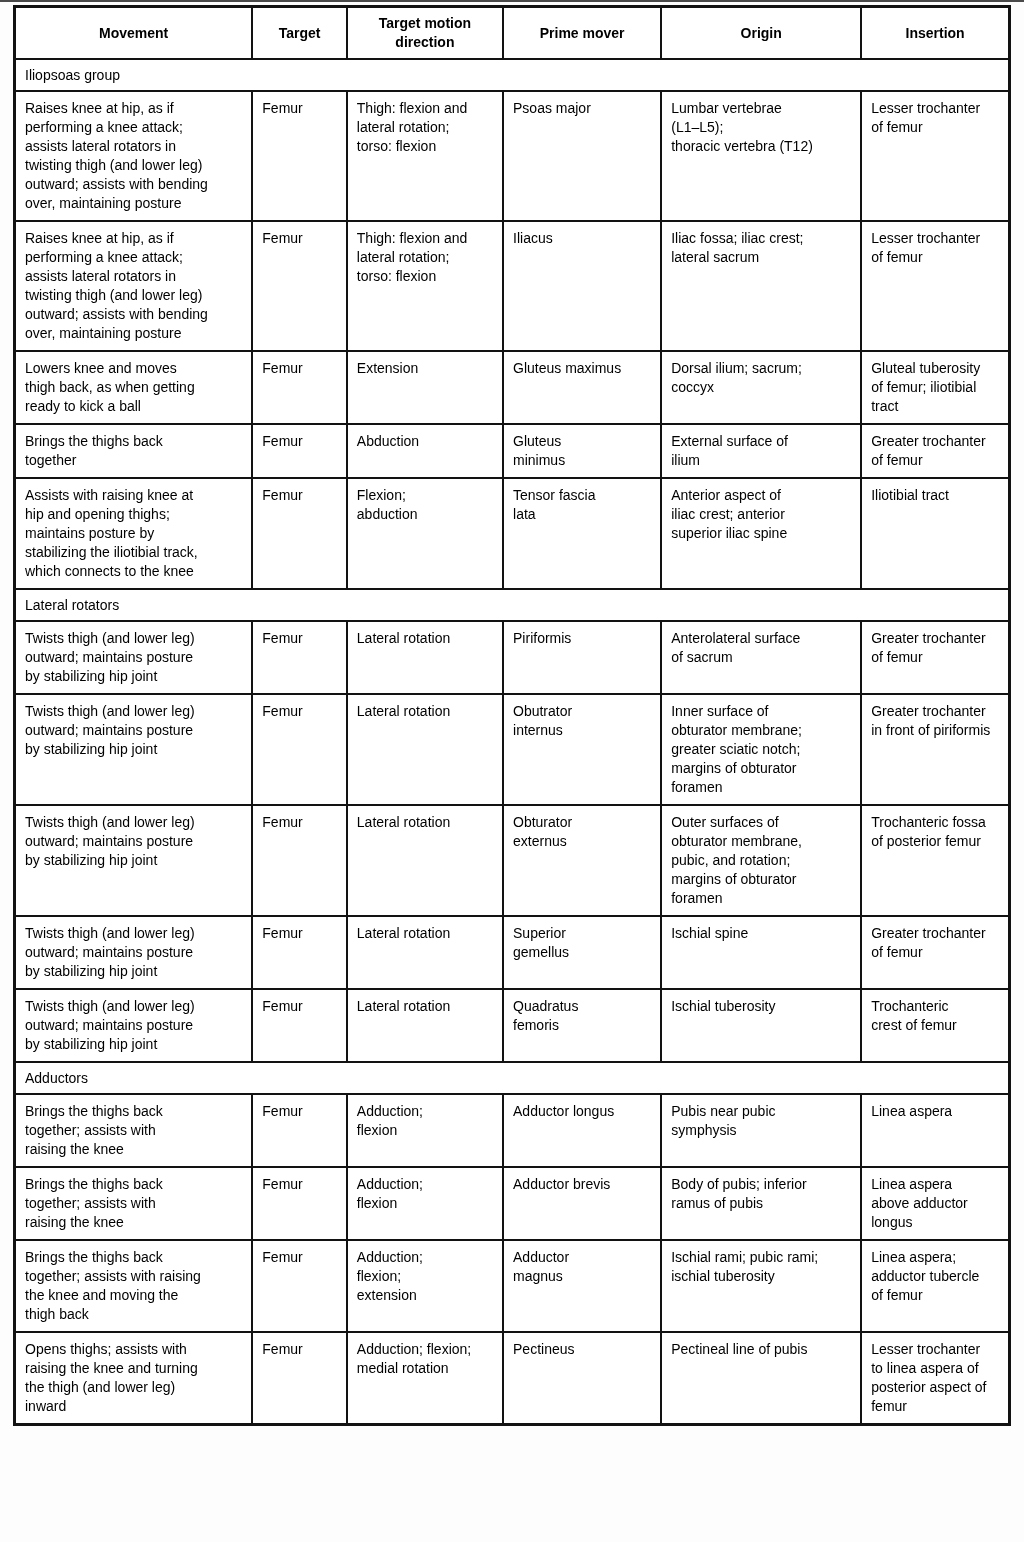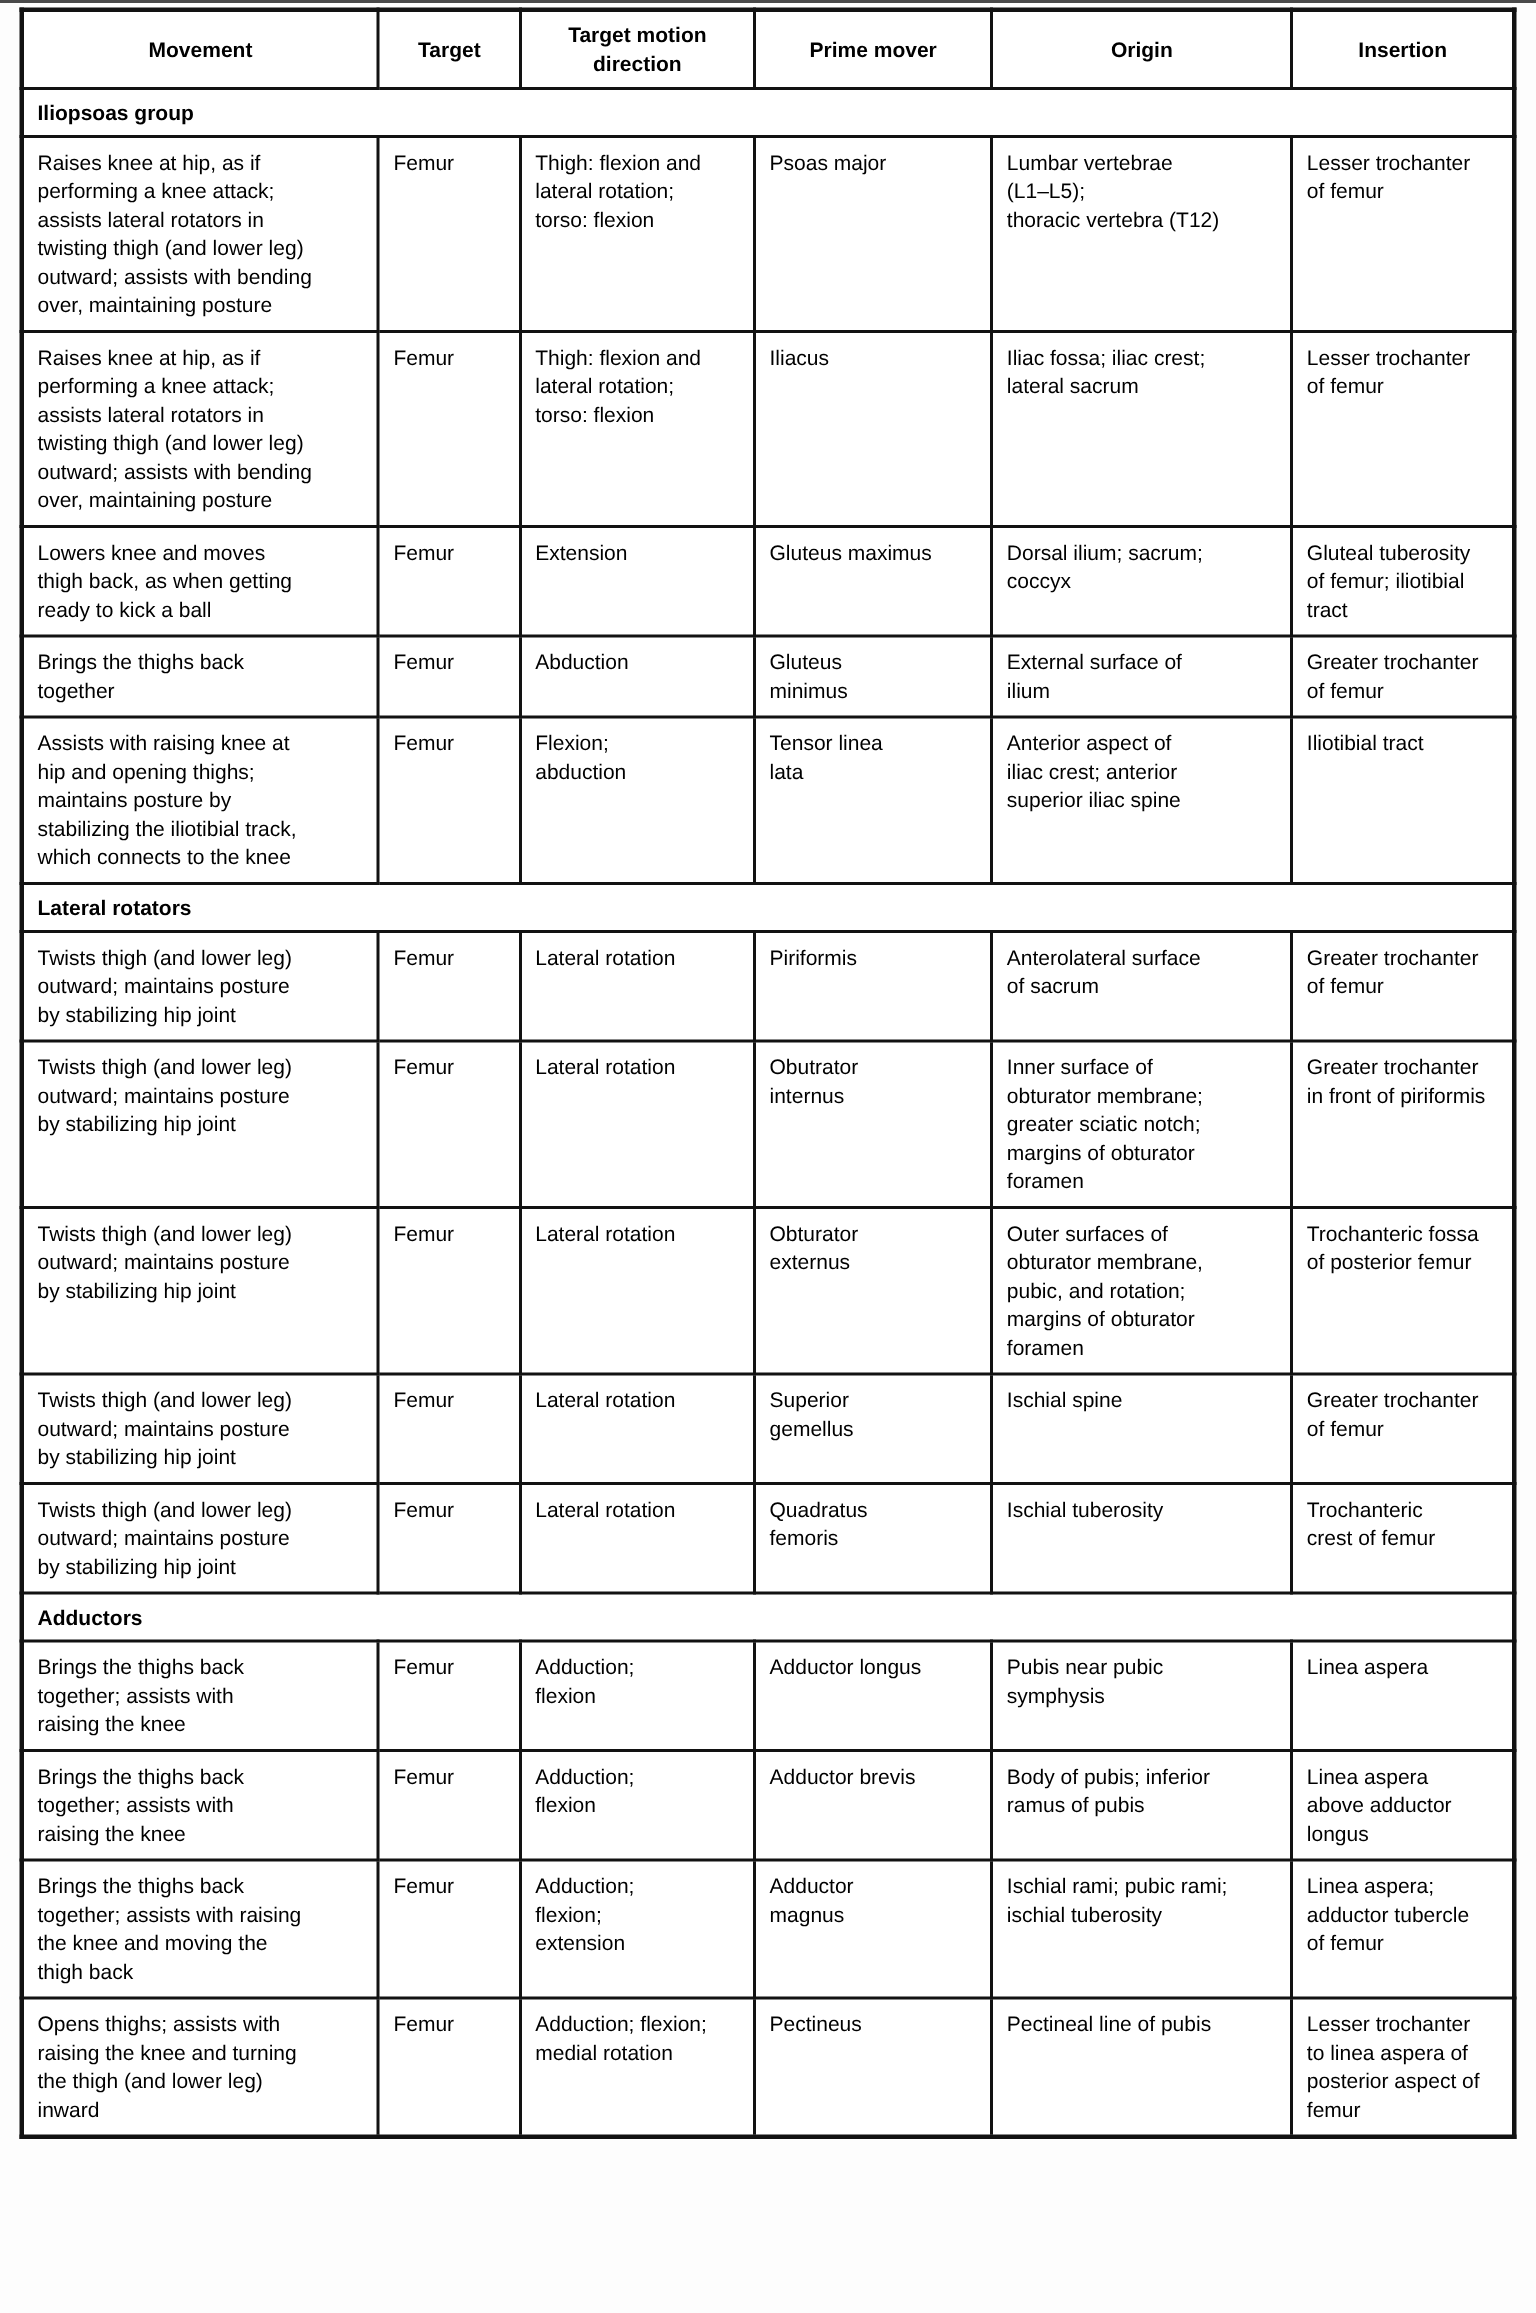--- a/index.html
+++ b/index.html
@@ -44,21 +44,21 @@
     vertical-align: middle;
     padding: 5px 3px;
     height: 40px;
   }
   .muscle-table td {
     text-align: left;
     vertical-align: top;
     padding: 7px 9px;
   }
   .muscle-table td.section-title {
-    font-weight: bold;
+    font-weight: normal;
     padding: 6px 9px 5px 9px;
   }
   col.c-movement  { width: 23.9%; }
   col.c-target    { width: 9.5%;  }
   col.c-direction { width: 15.7%; }
   col.c-prime     { width: 15.9%; }
   col.c-origin    { width: 20.1%; }
   col.c-insertion { width: 14.9%; }
 </style>
 </head>
@@ -153,21 +153,21 @@
         </tr>
         <tr>
           <td>Assists with raising knee at
 hip and opening thighs;
 maintains posture by
 stabilizing the iliotibial track,
 which connects to the knee</td>
           <td>Femur</td>
           <td>Flexion;
 abduction</td>
-          <td>Tensor linea
+          <td>Tensor fascia
 lata</td>
           <td>Anterior aspect of
 iliac crest; anterior
 superior iliac spine</td>
           <td>Iliotibial tract</td>
         </tr>
         <tr>
           <td colspan="6" class="section-title">Lateral rotators</td>
         </tr>
         <tr>

